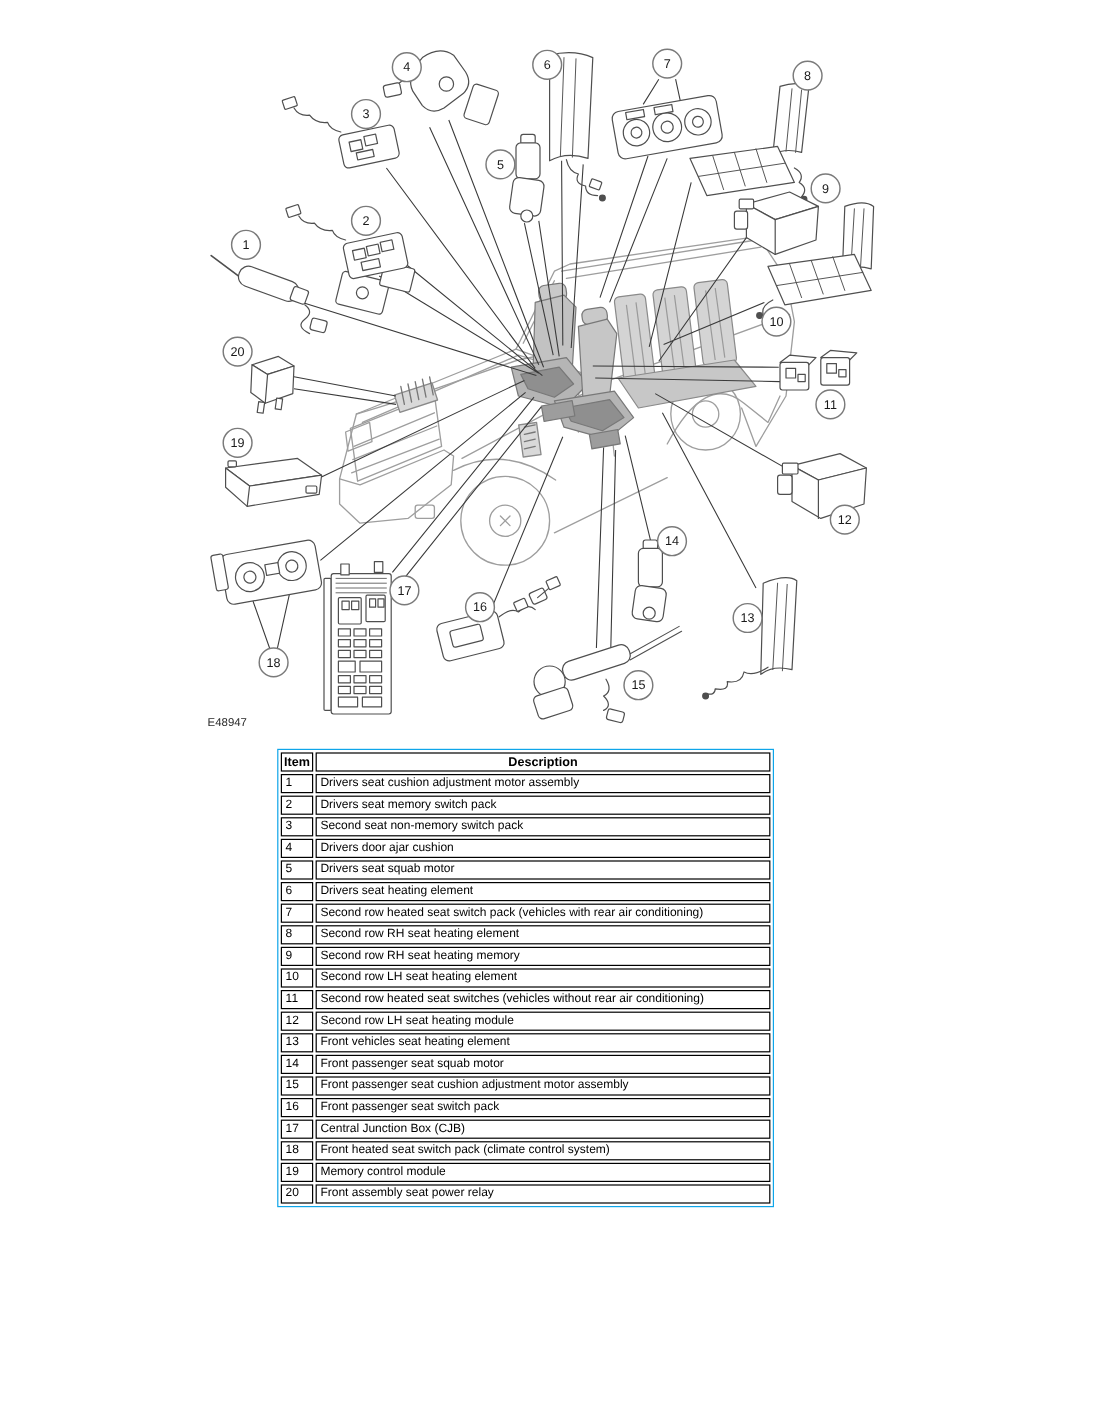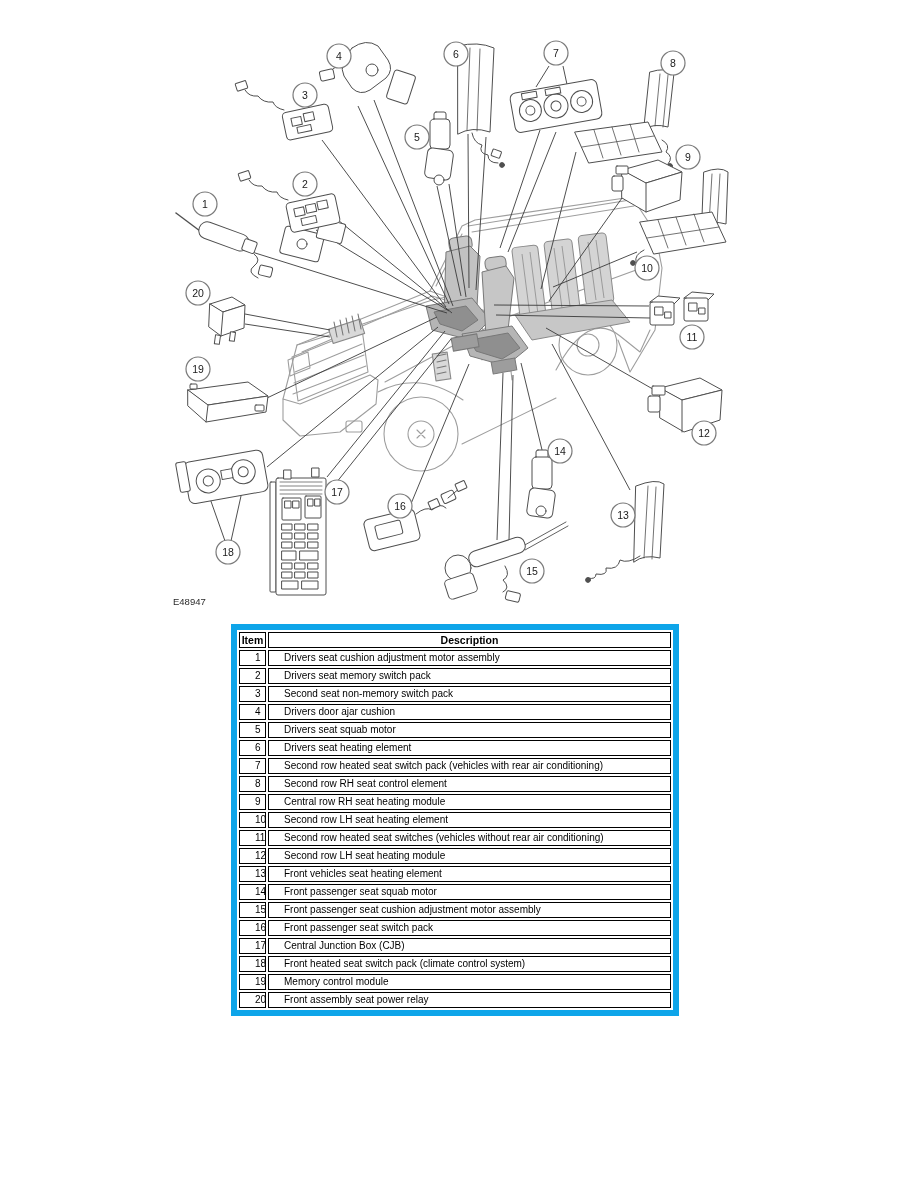--- a/index.html
+++ b/index.html
@@ -1,23 +1,23 @@
 <!DOCTYPE html>
 <html><head>
 <meta charset="utf-8">
 <style>
   html,body{margin:0;padding:0;background:#fff;}
   .page{position:relative;width:918px;height:1188px;background:#fff;overflow:hidden;
         font-family:"Liberation Sans",sans-serif;color:#000;}
   .figure-area{position:absolute;left:0;top:0;width:918px;height:620px;}
   svg text{font-family:"Liberation Sans",sans-serif;}
-  .desc-table{position:absolute;left:231px;top:624px;width:448px;background:#fff;
-      border:6px solid #0ea5e9;border-collapse:separate;border-spacing:2px;table-layout:fixed;}
+  .desc-table{position:absolute;left:231px;top:624px;width:414px;background:#fff;
+      border:1px solid #0ea5e9;border-collapse:separate;border-spacing:2px;table-layout:fixed;}
   .desc-table th,.desc-table td{border:1px solid #000;font-size:10px;height:14px;line-height:14px;
-      padding:0 15px;white-space:nowrap;overflow:hidden;background:#fff;}
+      padding:0 3px;white-space:nowrap;overflow:hidden;background:#fff;}
   .desc-table th{font-weight:bold;font-size:10.5px;}
   .desc-table th.col-desc{text-align:center;}
   .desc-table th.col-item{text-align:center;padding:0 1px;}
   .desc-table td.col-item{text-align:left;}
 </style>
 </head>
 <body>
 
 <div class="page">
 
@@ -433,25 +433,25 @@
         <tr>
           <td class="col-item">6</td>
           <td>Drivers seat heating element</td>
         </tr>
         <tr>
           <td class="col-item">7</td>
           <td>Second row heated seat switch pack (vehicles with rear air conditioning)</td>
         </tr>
         <tr>
           <td class="col-item">8</td>
-          <td>Second row RH seat control element</td>
+          <td>Second row RH seat heating element</td>
         </tr>
         <tr>
           <td class="col-item">9</td>
-          <td>Central row RH seat heating module</td>
+          <td>Second row RH seat heating memory</td>
         </tr>
         <tr>
           <td class="col-item">10</td>
           <td>Second row LH seat heating element</td>
         </tr>
         <tr>
           <td class="col-item">11</td>
           <td>Second row heated seat switches (vehicles without rear air conditioning)</td>
         </tr>
         <tr>

